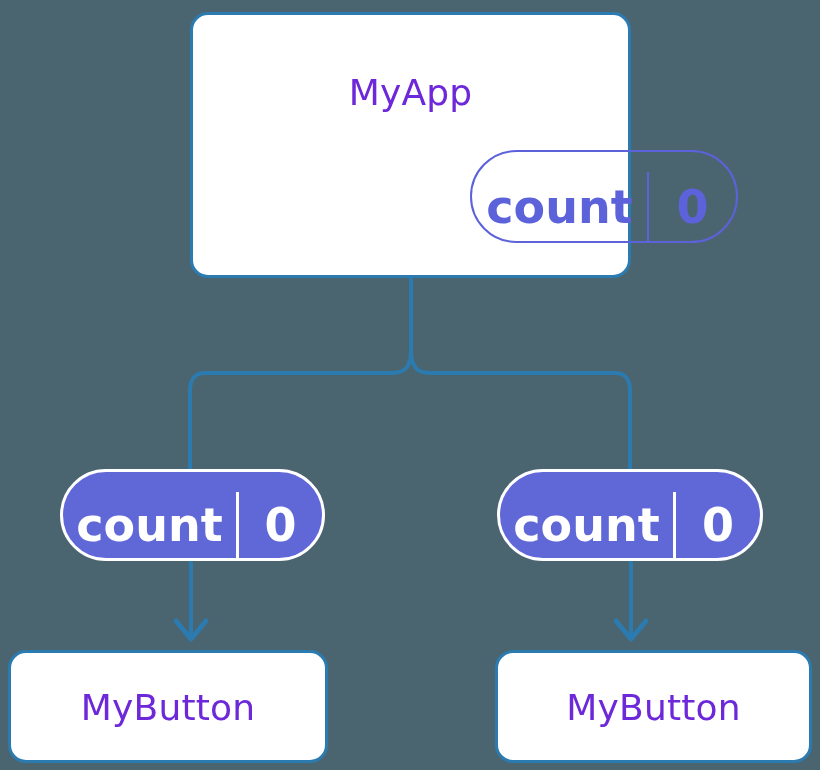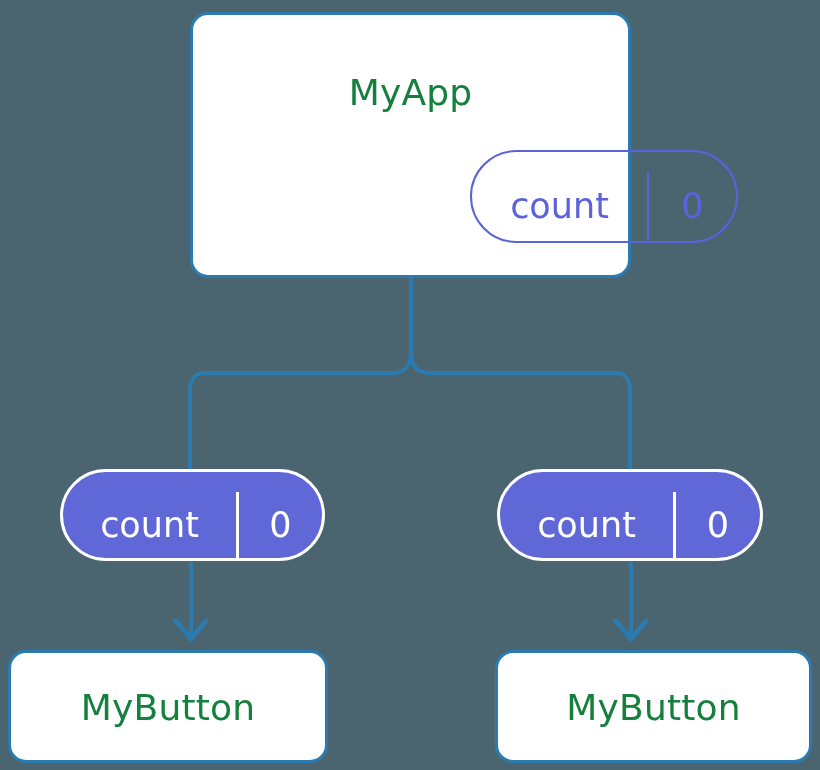--- a/index.html
+++ b/index.html
@@ -33,21 +33,21 @@
     background: #ffffff;
     border: 3px solid #2b7bb0;
     border-radius: 18px;
     box-sizing: border-box;
   }
   .component-title {
     position: absolute;
     left: 0;
     width: 100%;
     text-align: center;
-    color: #15803d;
+    color: #6d28d9;
     font-size: 36px;
     font-weight: 400;
     letter-spacing: 0.2px;
     line-height: 1;
   }
 
   
   #root-card {
     left: 190px;
     top: 12px;
@@ -82,22 +82,22 @@
     display: flex;
     align-items: stretch;
     box-sizing: border-box;
     border-radius: 999px;
     overflow: hidden;
   }
   .pill-key, .pill-value {
     display: flex;
     align-items: center;
     justify-content: center;
-    font-size: 35px;
-    font-weight: 400;
+    font-size: 46px;
+    font-weight: 700;
     line-height: 1;
     box-sizing: border-box;
     margin-top: 20px;
   }
 
   
   .state-pill.outline {
     border: 2px solid #5b62da;
     background: transparent;
   }

